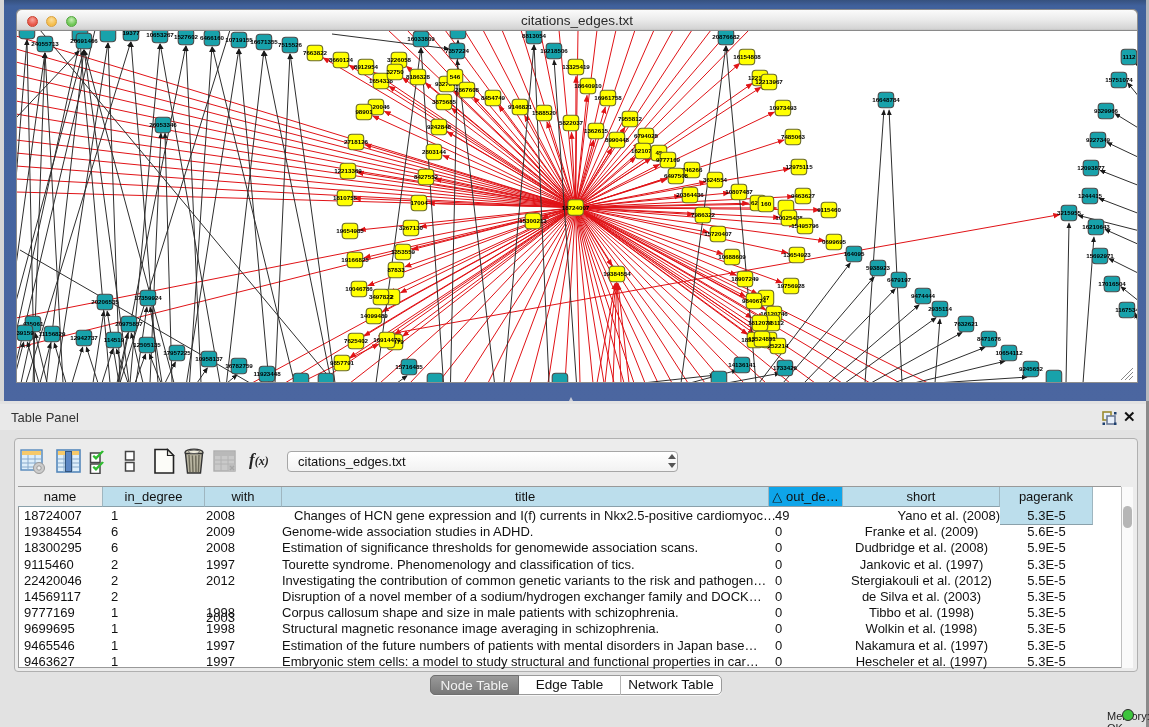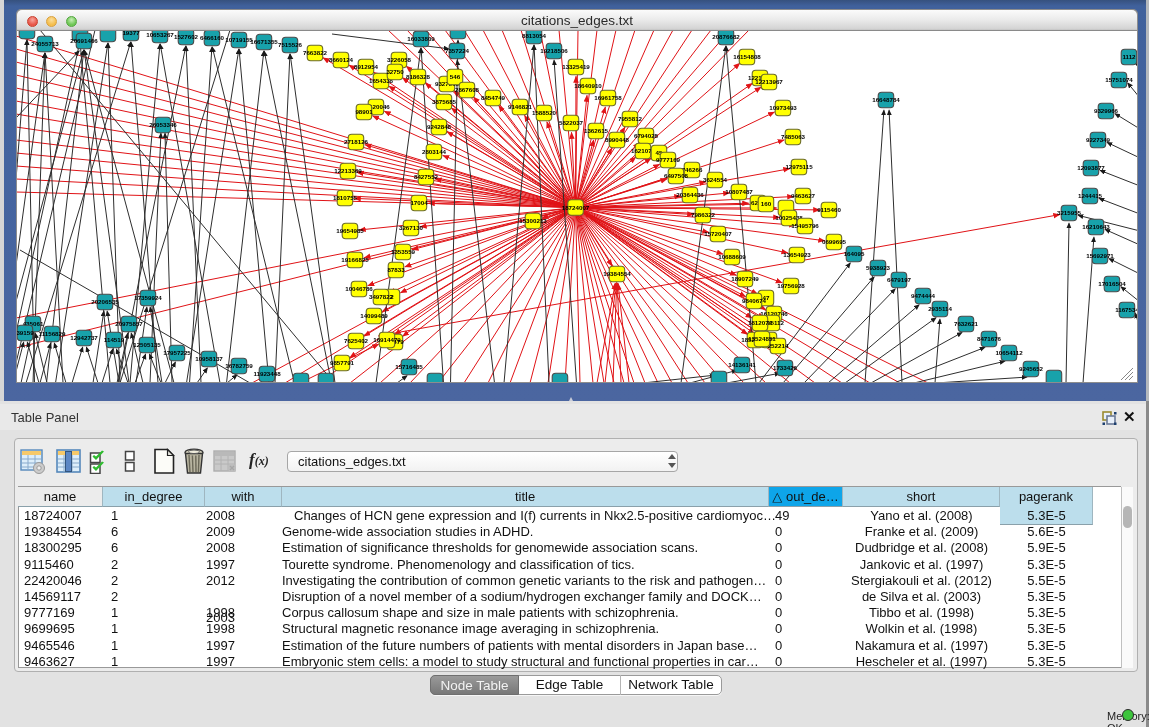--- a/index.html
+++ b/index.html
@@ -660,21 +660,21 @@
 <div class="abs" style="left:205px;top:487px;width:77px;height:20px;background:#bcdeec;border-right:1px solid #9fb6c0;border-bottom:1px solid #8aa0aa;font-size:13px;color:#111;text-align:center;line-height:20px;">with</div>
 <div class="abs" style="left:282px;top:487px;width:487px;height:20px;background:#bcdeec;border-right:1px solid #9fb6c0;border-bottom:1px solid #8aa0aa;font-size:13px;color:#111;text-align:center;line-height:20px;">title</div>
 <div class="abs" style="left:769px;top:487px;width:74px;height:20px;background:#0ea5e9;border-right:1px solid #9fb6c0;border-bottom:1px solid #8aa0aa;font-size:13px;color:#111;text-align:center;line-height:20px;">△ out_de…</div>
 <div class="abs" style="left:843px;top:487px;width:157px;height:20px;background:#bcdeec;border-right:1px solid #9fb6c0;border-bottom:1px solid #8aa0aa;font-size:13px;color:#111;text-align:center;line-height:20px;">short</div>
 <div class="abs" style="left:1000px;top:487px;width:93px;height:38px;background:#bcdeec;border-right:1px solid #9fb6c0;border-bottom:1px solid #8aa0aa;font-size:13px;color:#111;text-align:center;line-height:20px;">pagerank</div>
 <div class="abs" style="left:24px;top:508px;font-size:13px;color:#111;">18724007</div>
 <div class="abs" style="left:111px;top:508px;font-size:13px;color:#111;">1</div>
 <div class="abs" style="left:206px;top:508px;font-size:13px;color:#111;">2008</div>
 <div class="abs" style="left:282px;top:508px;width:483px;font-size:13px;color:#111;white-space:nowrap;overflow:hidden;margin-left:12px;">Changes of HCN gene expression and I(f) currents in Nkx2.5-positive cardiomyoc…</div>
 <div class="abs" style="left:775px;top:508px;font-size:13px;color:#111;">49</div>
-<div class="abs" style="left:843px;top:508px;width:157px;font-size:13px;color:#111;text-align:center;">Yano et al. (2008)</div>
+<div class="abs" style="left:843px;top:508px;width:157px;font-size:13px;color:#111;text-align:right;">Yano et al. (2008)</div>
 <div class="abs" style="left:1000px;top:508px;width:93px;font-size:13px;color:#111;text-align:center;">5.3E-5</div>
 <div class="abs" style="left:24px;top:524.2px;font-size:13px;color:#111;">19384554</div>
 <div class="abs" style="left:111px;top:524.2px;font-size:13px;color:#111;">6</div>
 <div class="abs" style="left:206px;top:524.2px;font-size:13px;color:#111;">2009</div>
 <div class="abs" style="left:282px;top:524.2px;width:483px;font-size:13px;color:#111;white-space:nowrap;overflow:hidden;">Genome-wide association studies in ADHD.</div>
 <div class="abs" style="left:775px;top:524.2px;font-size:13px;color:#111;">0</div>
 <div class="abs" style="left:843px;top:524.2px;width:157px;font-size:13px;color:#111;text-align:center;">Franke et al. (2009)</div>
 <div class="abs" style="left:1000px;top:524.2px;width:93px;font-size:13px;color:#111;text-align:center;">5.6E-5</div>
 <div class="abs" style="left:24px;top:540.4px;font-size:13px;color:#111;">18300295</div>
 <div class="abs" style="left:111px;top:540.4px;font-size:13px;color:#111;">6</div>

